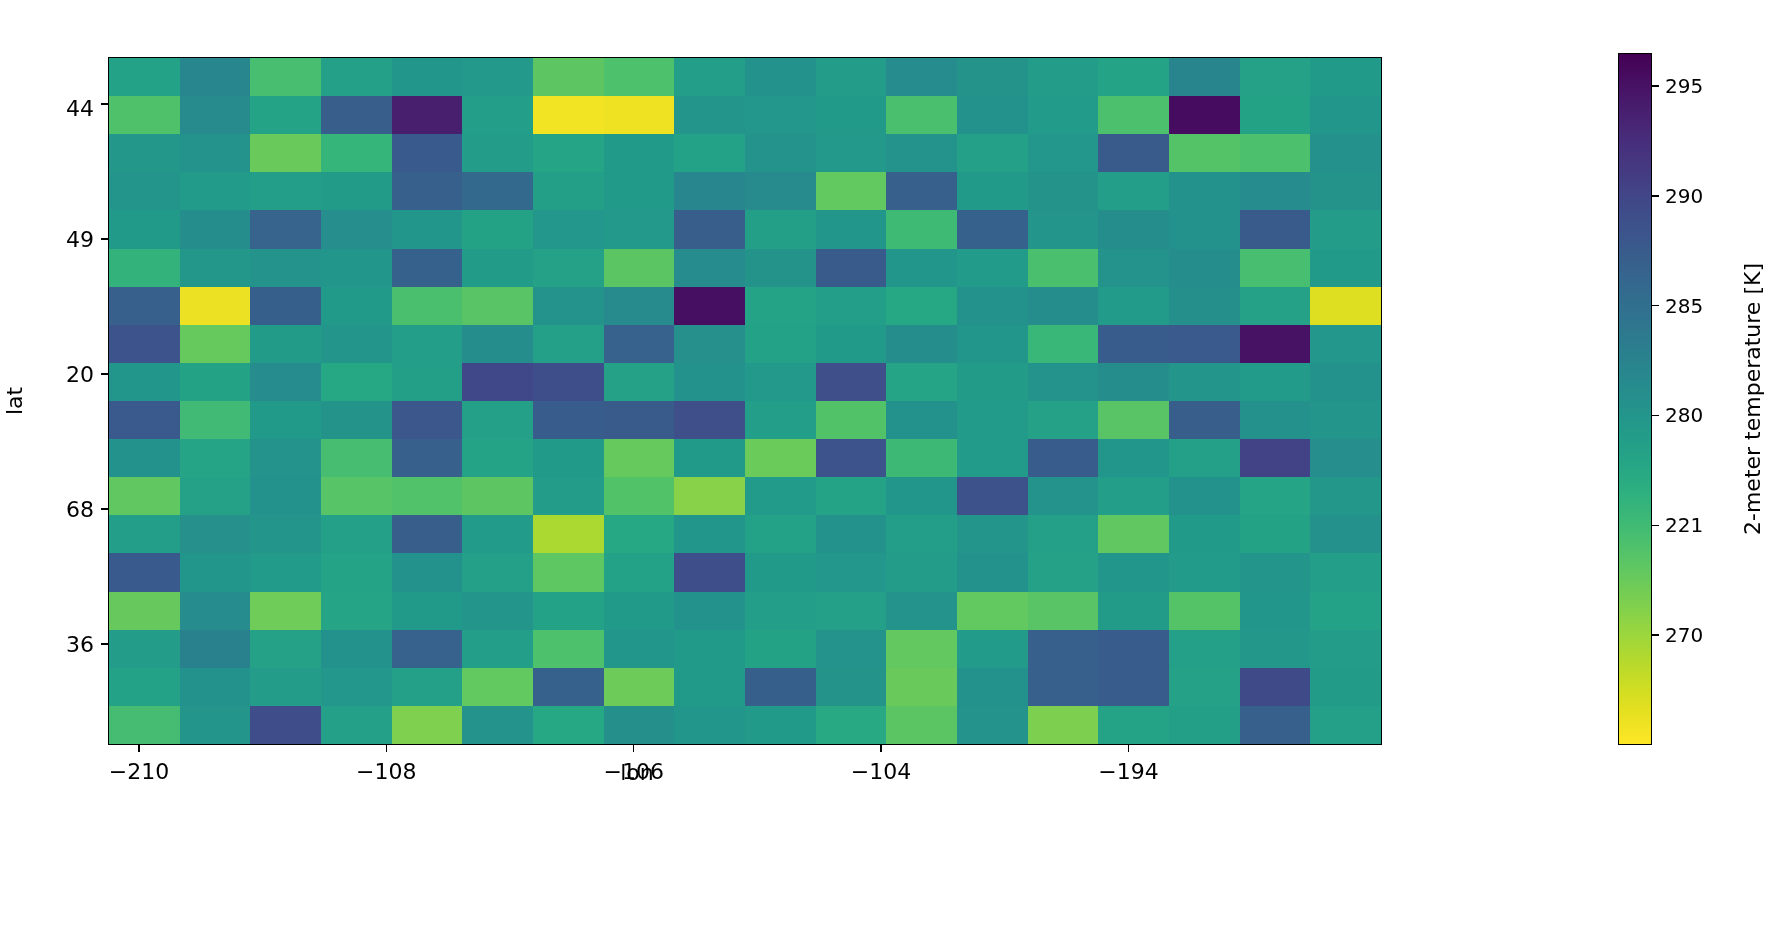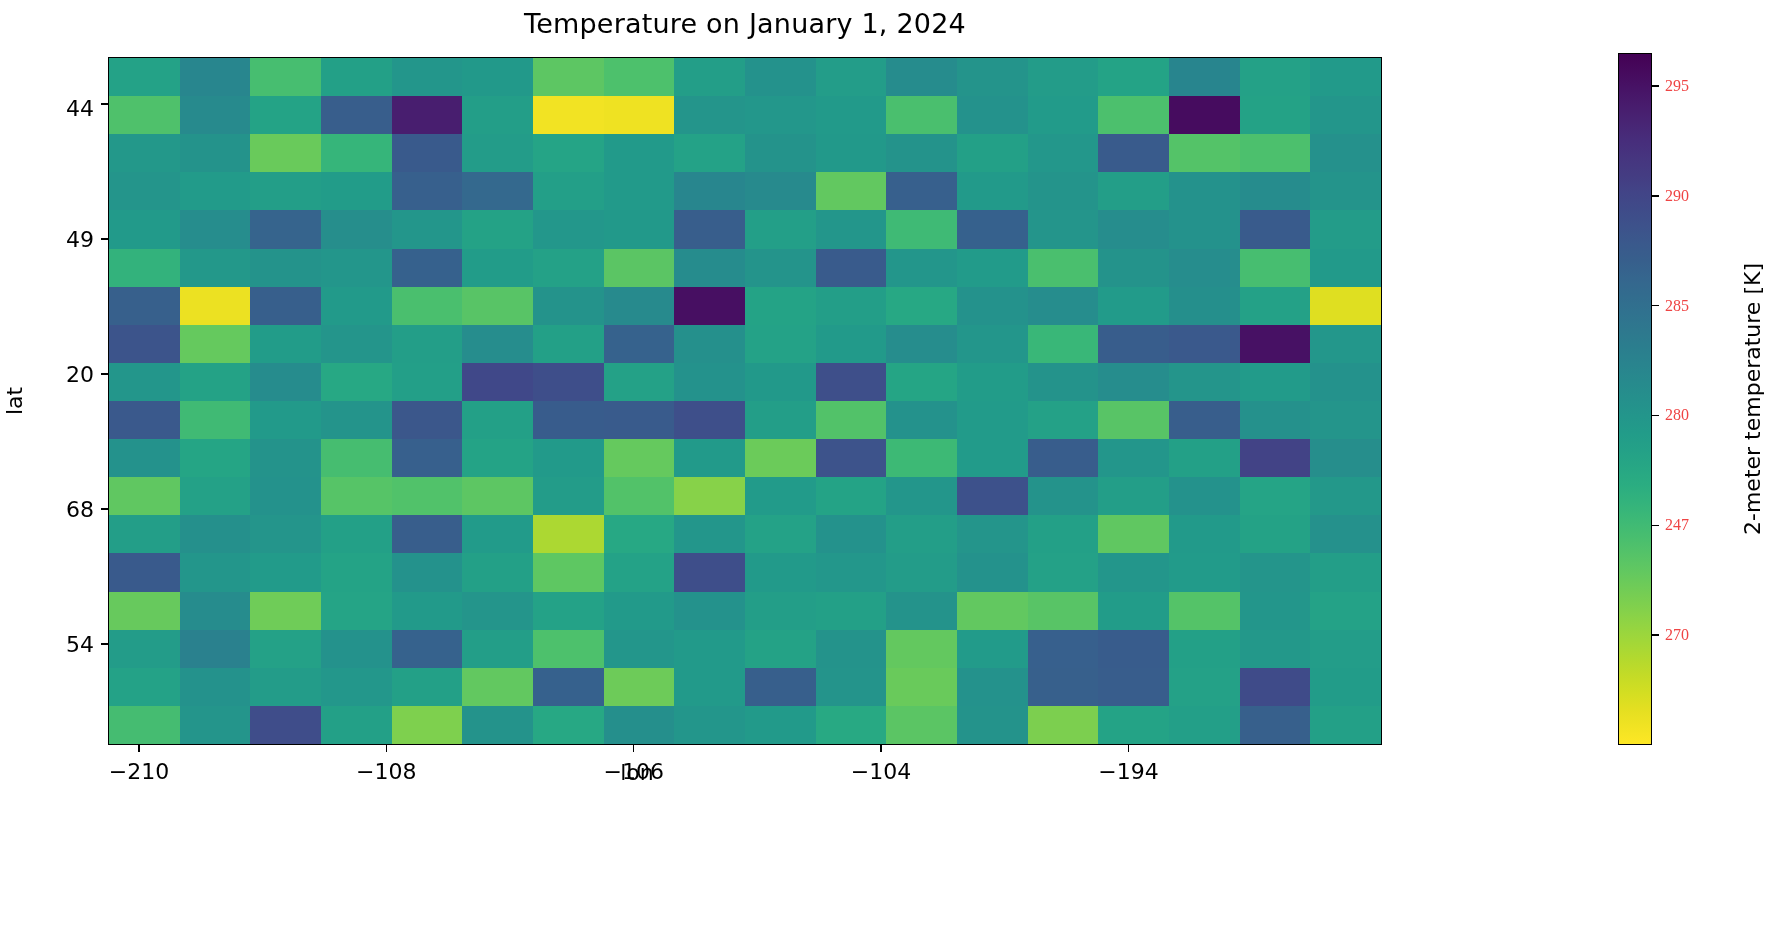--- a/index.html
+++ b/index.html
@@ -53,35 +53,34 @@
   #cbar{
     position:absolute;left:1618px;top:53px;width:34px;height:692px;
     border:1.6px solid #000;box-sizing:border-box;
   }
   #cbar-gradient{position:absolute;left:0;top:0;width:100%;height:100%;}
   .cbtick-mark{
     position:absolute;left:34px;width:7px;height:1.6px;background:#000;
   }
   .cbtick-label{
     position:absolute;left:47px;transform:translateY(-50%);
-    font-size:16px;color:#ef4444;white-space:nowrap;font-family:Liberation Serif, serif;
+    font-size:20px;color:#000000;white-space:nowrap;
   }
   #cbar-label{
     position:absolute;left:1752px;top:399px;
     font-size:22px;color:#000;
     transform:translate(-50%,-50%) rotate(-90deg);
     transform-origin:center center;white-space:nowrap;
   }
 </style>
 </head>
 <body>
 
 <div id="fig">
 
-  <div id="title">Temperature on January 1, 2024</div>
 
   <div id="axes">
     <div id="grid" style="grid-template-columns: repeat(18, 1fr); grid-template-rows: repeat(18, 1fr);">
         <div title="283.2" style="background: rgb(36, 162, 135);"></div>
         <div title="279.4" style="background: rgb(40, 134, 142);"></div>
         <div title="287" style="background: rgb(71, 190, 112);"></div>
         <div title="283" style="background: rgb(35, 160, 135);"></div>
         <div title="281.6" style="background: rgb(35, 150, 139);"></div>
         <div title="281.9" style="background: rgb(34, 153, 138);"></div>
         <div title="288.3" style="background: rgb(93, 198, 99);"></div>
@@ -417,33 +416,33 @@
     <div class="xtick-label" style="left: 138.922px; top: 759px;">−210</div>
     <div class="xtick-mark" style="left: 385.501px; top: 745px;"></div>
     <div class="xtick-label" style="left: 386.301px; top: 759px;">−108</div>
     <div class="xtick-mark" style="left: 632.88px; top: 745px;"></div>
     <div class="xtick-label" style="left: 633.68px; top: 759px;">−106</div>
     <div class="xtick-mark" style="left: 880.258px; top: 745px;"></div>
     <div class="xtick-label" style="left: 881.058px; top: 759px;">−104</div>
     <div class="xtick-mark" style="left: 1127.64px; top: 745px;"></div>
     <div class="xtick-label" style="left: 1128.44px; top: 759px;">−194</div>
     <div class="ytick-mark" style="left: 101px; top: 643.024px; position: absolute; right: auto;"></div>
-    <div class="ytick-label" style="position: absolute; left: 94px; top: 643.824px; transform: translate(-100%, -50%);">54</div>
+    <div class="ytick-label" style="position: absolute; left: 94px; top: 643.824px; transform: translate(-100%, -50%);">36</div>
     <div class="ytick-mark" style="left: 101px; top: 508.122px; position: absolute; right: auto;"></div>
     <div class="ytick-label" style="position: absolute; left: 94px; top: 508.922px; transform: translate(-100%, -50%);">68</div>
     <div class="ytick-mark" style="left: 101px; top: 373.22px; position: absolute; right: auto;"></div>
     <div class="ytick-label" style="position: absolute; left: 94px; top: 374.02px; transform: translate(-100%, -50%);">20</div>
     <div class="ytick-mark" style="left: 101px; top: 238.318px; position: absolute; right: auto;"></div>
     <div class="ytick-label" style="position: absolute; left: 94px; top: 239.118px; transform: translate(-100%, -50%);">49</div>
     <div class="ytick-mark" style="left: 101px; top: 103.416px; position: absolute; right: auto;"></div>
     <div class="ytick-label" style="position: absolute; left: 94px; top: 108px; transform: translate(-100%, -50%);">44</div>
     <div class="cbtick-mark" style="position: absolute; left: 1652px; top: 634.359px;"></div>
     <div class="cbtick-label" style="position: absolute; left: 1665px; top: 635.159px;">270</div>
     <div class="cbtick-mark" style="position: absolute; left: 1652px; top: 524.517px;"></div>
-    <div class="cbtick-label" style="position: absolute; left: 1665px; top: 525.317px;">247</div>
+    <div class="cbtick-label" style="position: absolute; left: 1665px; top: 525.317px;">221</div>
     <div class="cbtick-mark" style="position: absolute; left: 1652px; top: 414.676px;"></div>
     <div class="cbtick-label" style="position: absolute; left: 1665px; top: 415.476px;">280</div>
     <div class="cbtick-mark" style="position: absolute; left: 1652px; top: 304.835px;"></div>
     <div class="cbtick-label" style="position: absolute; left: 1665px; top: 305.635px;">285</div>
     <div class="cbtick-mark" style="position: absolute; left: 1652px; top: 194.994px;"></div>
     <div class="cbtick-label" style="position: absolute; left: 1665px; top: 195.794px;">290</div>
     <div class="cbtick-mark" style="position: absolute; left: 1652px; top: 85.1524px;"></div>
     <div class="cbtick-label" style="position: absolute; left: 1665px; top: 85.9524px;">295</div>
   </div>
 

